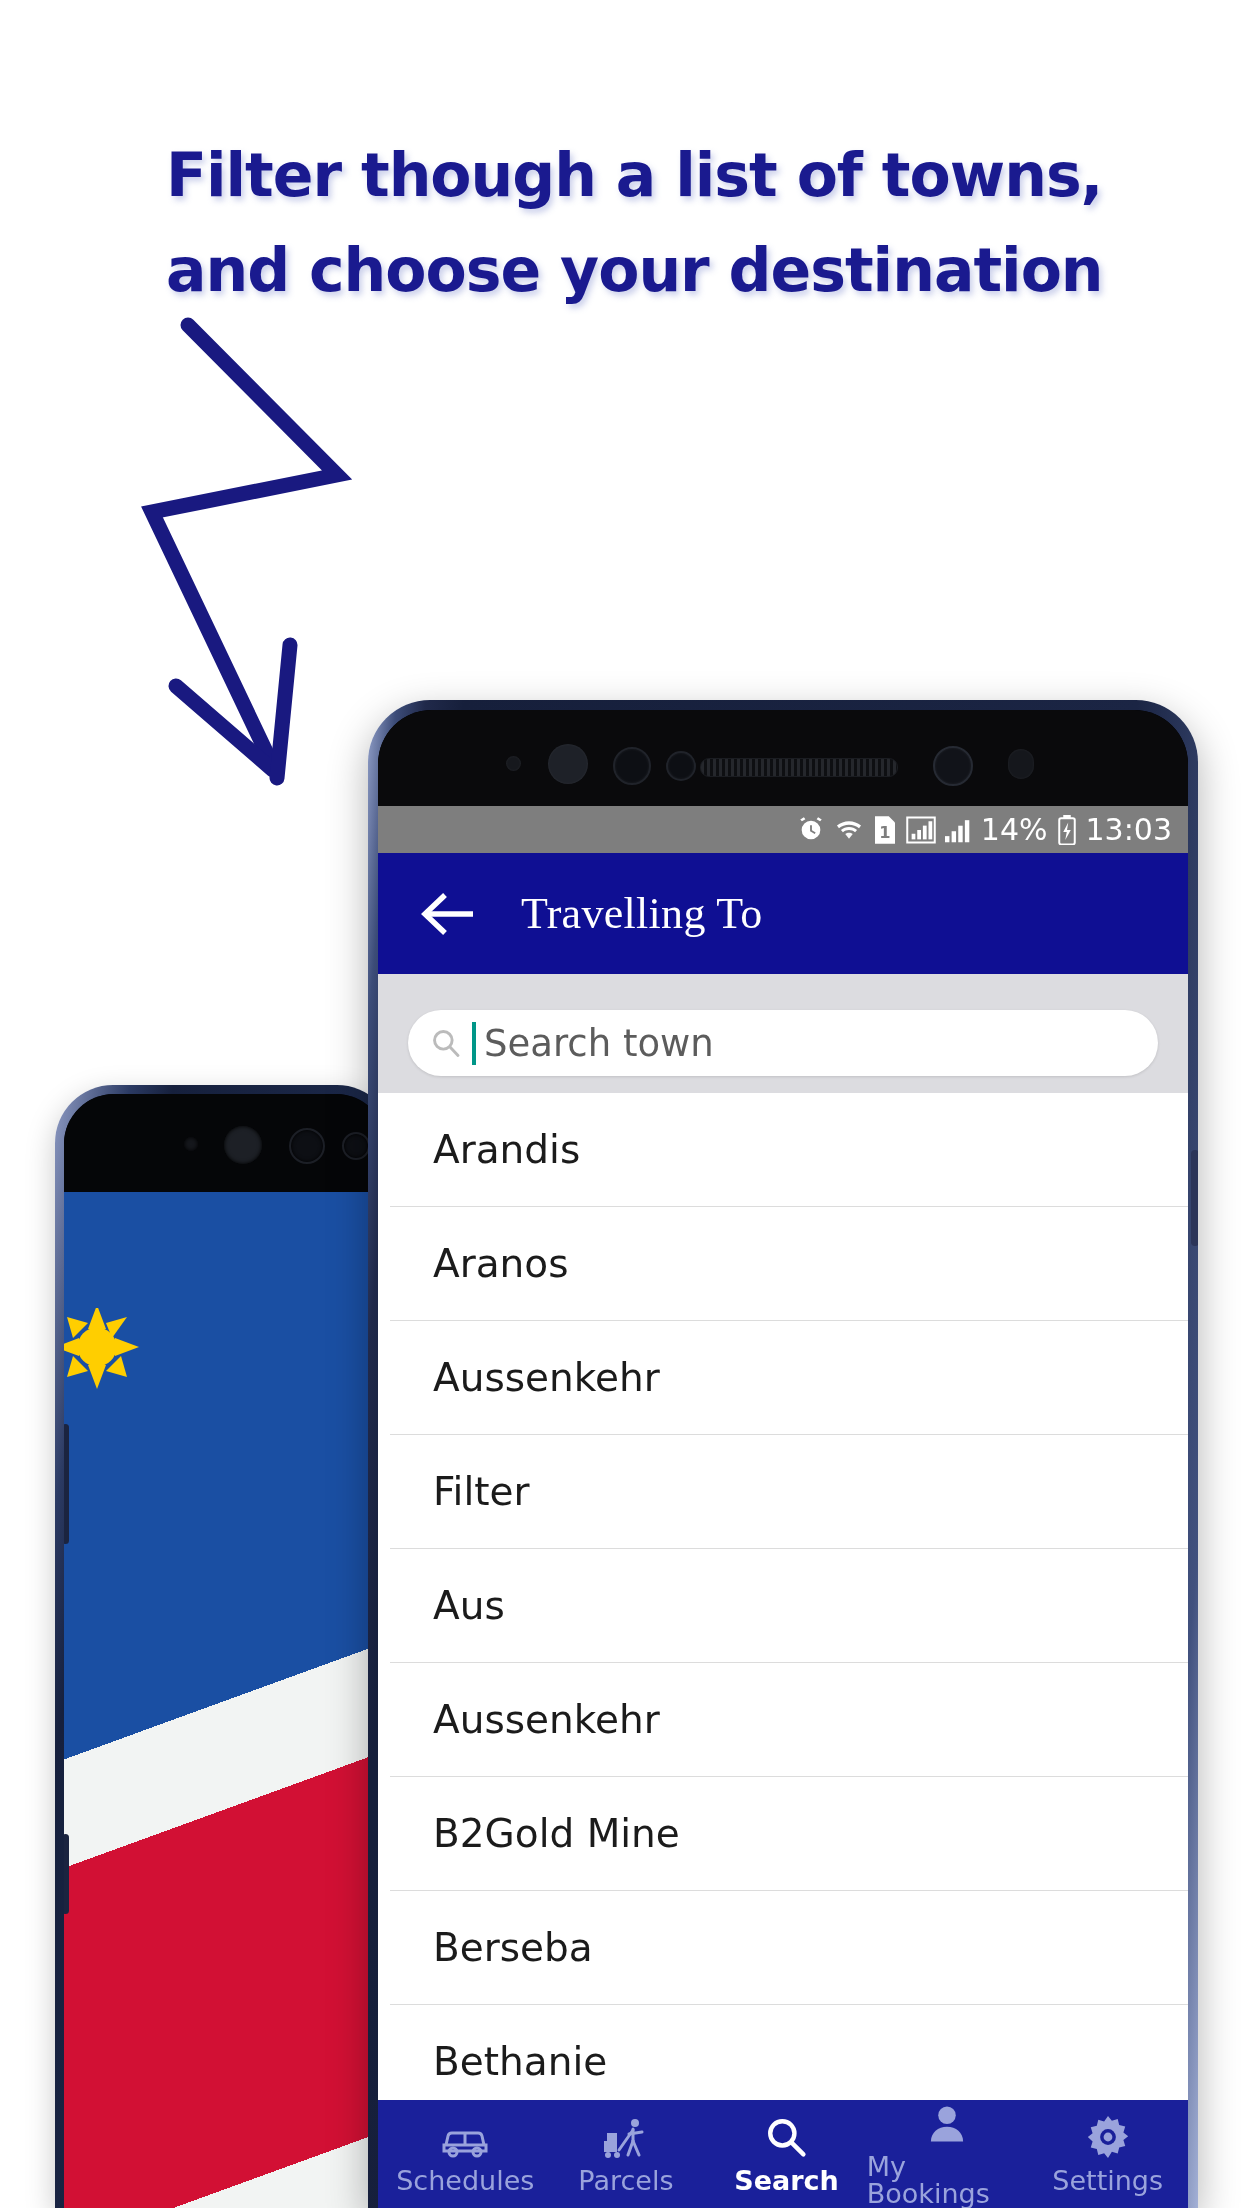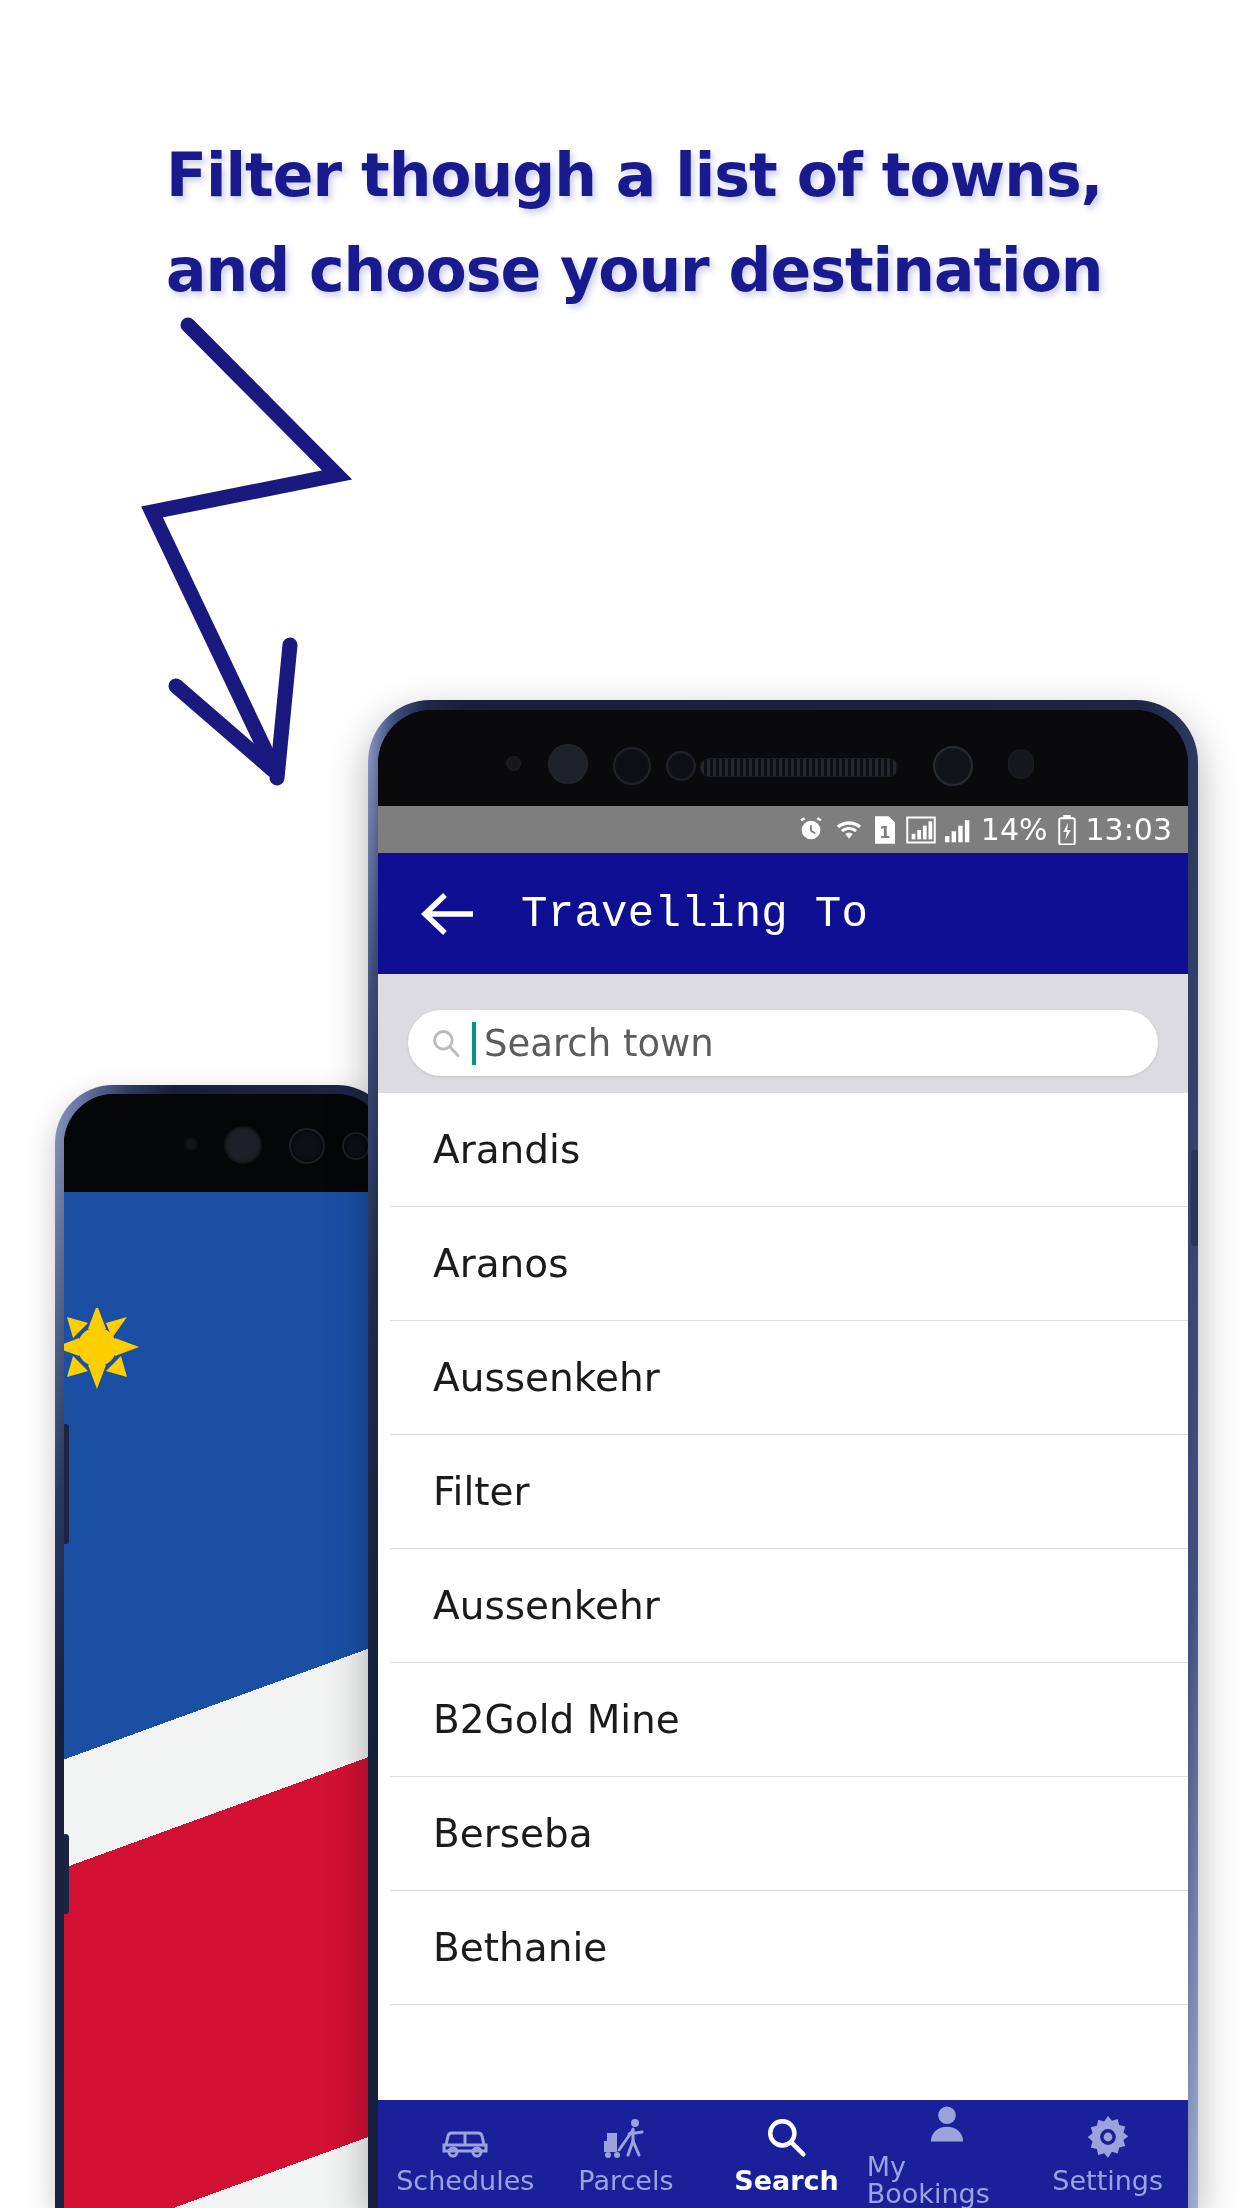--- a/index.html
+++ b/index.html
@@ -183,21 +183,21 @@
     background: #0f0f93;
     display: flex;
     align-items: center;
     padding-left: 43px;
     gap: 48px;
   }
   .app-bar .back-arrow { width: 52px; height: 42px; flex: none; cursor: pointer; }
   .app-bar .title {
     color: #ffffff;
     font-size: 44px;
-    font-family: Liberation Mono, monospace;
+    font-family: Liberation Serif, serif;
     letter-spacing: 0.3px;
   }
 
   
   .search-zone {
     background: #dcdce0;
     padding: 16px 30px 17px 30px;
   }
   .search-pill {
     height: 66px;
@@ -418,20 +418,23 @@
           <span>Arandis</span>
         </div>
       <div class="town-row">
           <span>Aranos</span>
         </div>
       <div class="town-row">
           <span>Aussenkehr</span>
         </div>
       <div class="town-row">
           <span>Filter</span>
+        </div>
+      <div class="town-row">
+          <span>Aus</span>
         </div>
       <div class="town-row">
           <span>Aussenkehr</span>
         </div>
       <div class="town-row">
           <span>B2Gold Mine</span>
         </div>
       <div class="town-row">
           <span>Berseba</span>
         </div>

